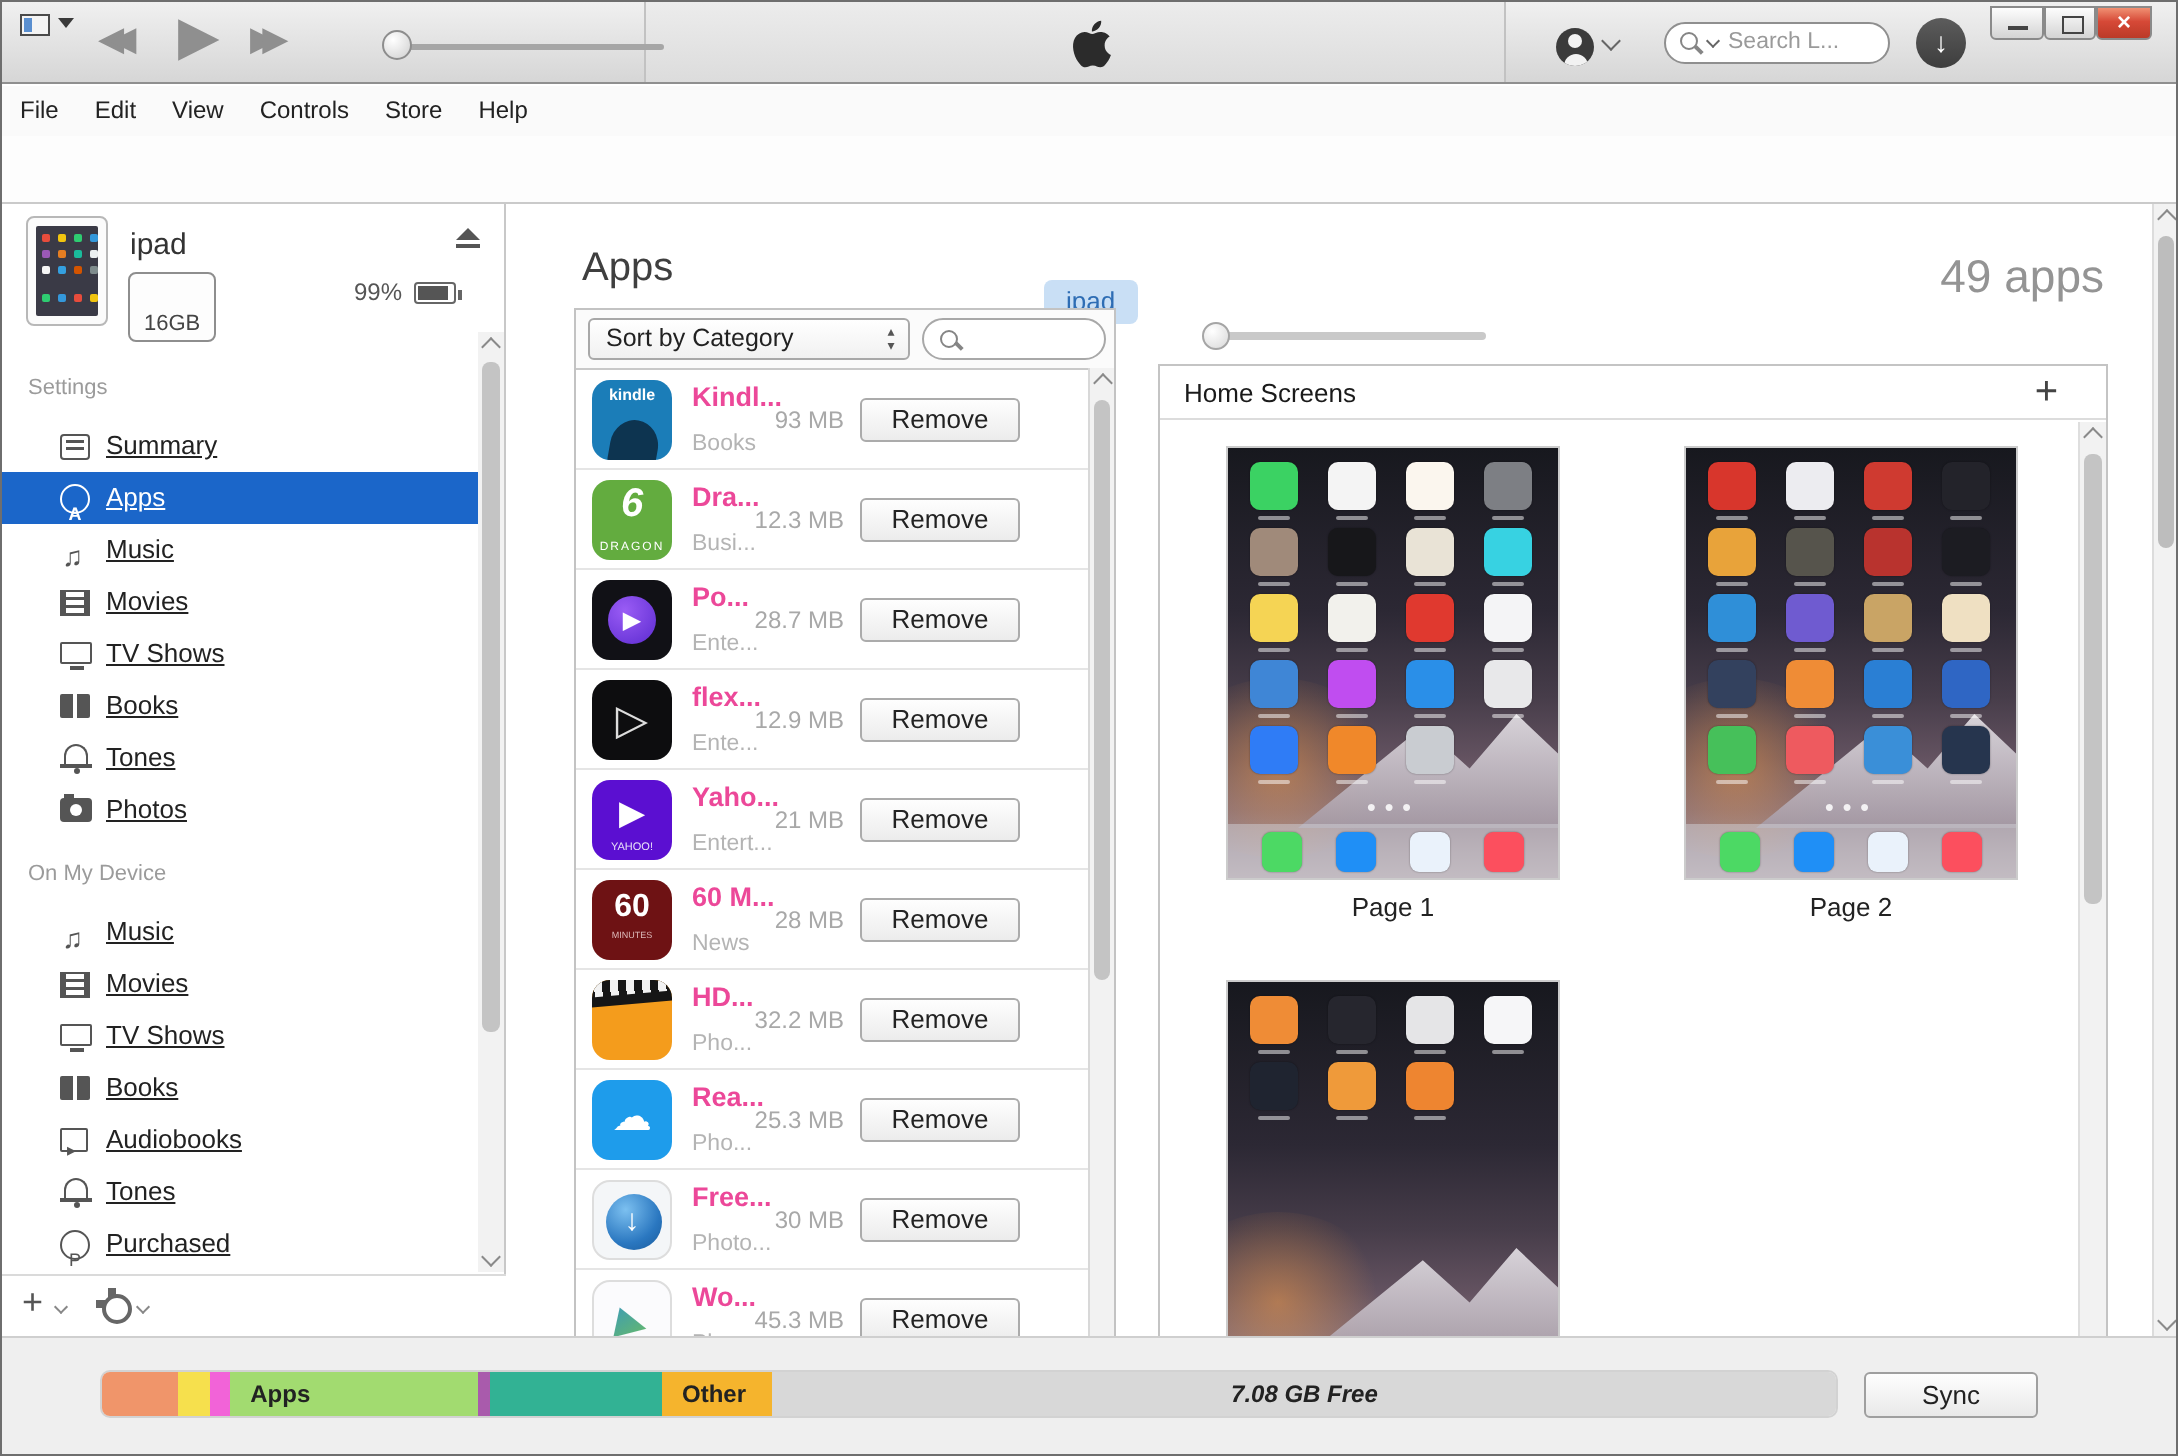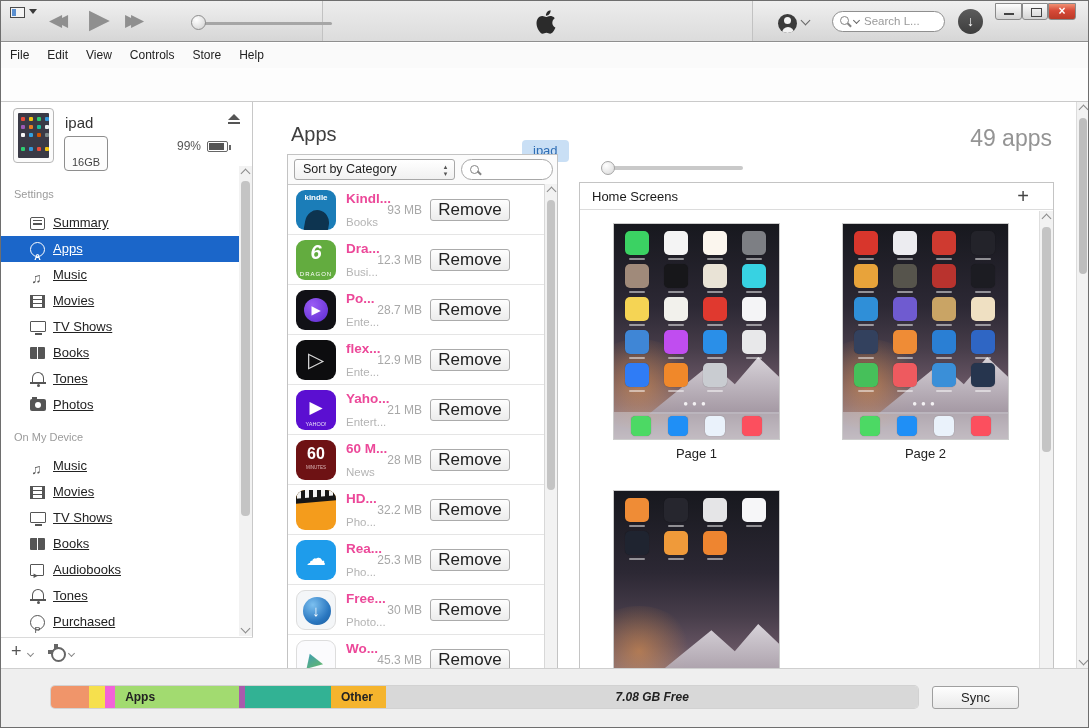--- a/index.html
+++ b/index.html
@@ -156,21 +156,21 @@
   #list-search { position:absolute; left:173px; top:4px; width:92px; height:21px; border:1px solid #a8a8a8;
     border-radius:11px; background:#fff; }
   #list-search .mag { left:8px; top:4.5px; }
   #app-list { position:absolute; left:0; top:29px; right:13px; bottom:0; border-top:1px solid #c9c9c9; background:#fff; overflow:hidden; }
   .app-row { position:relative; height:50px; border-bottom:1px solid #e5e5e5; background:#fff; }
   .aicon { position:absolute; left:8px; top:5px; width:40px; height:40px; border-radius:9px; overflow:hidden; }
   .app-name { position:absolute; left:58px; top:6px; font-size:13.5px; font-weight:bold; color:#ec4899; }
   .app-cat { position:absolute; left:58px; bottom:6px; font-size:11.5px; color:#b4b4b4; }
   .app-size { position:absolute; right:122px; top:18px; font-size:12px; color:#a8a8a8; }
   .rm-btn { position:absolute; right:34px; top:14px; width:80px; height:22px; border:1px solid #ababab; border-radius:3px;
-    background:linear-gradient(180deg,#fefefe,#ececec); font-size:17px; color:#222; text-align:center; line-height:20px; }
+    background:linear-gradient(180deg,#fefefe,#ececec); font-size:13px; color:#222; text-align:center; line-height:20px; }
   #list-scroll { right:0; top:29px; width:13px; bottom:0; border-left:1px solid #d8d8d8; }
   #list-scroll .sc-thumb { top:16px; height:290px; }
   
   .aicon-kindle::before { content:"kindle"; position:absolute; top:3px; left:0; right:0; text-align:center;
     color:#fff; font-size:8px; font-weight:bold; }
   .aicon-kindle::after { content:""; position:absolute; left:9px; bottom:-6px; width:24px; height:26px;
     background:#0d3450; border-radius:50% 50% 20% 20%; transform:rotate(10deg); }
   .aicon-dragon::before { content:"6"; position:absolute; top:1px; left:0; right:0; text-align:center;
     color:#fff; font-size:20px; font-weight:bold; font-style:italic; }
   .aicon-dragon::after { content:"DRAGON"; position:absolute; bottom:3px; left:0; right:0; text-align:center;

